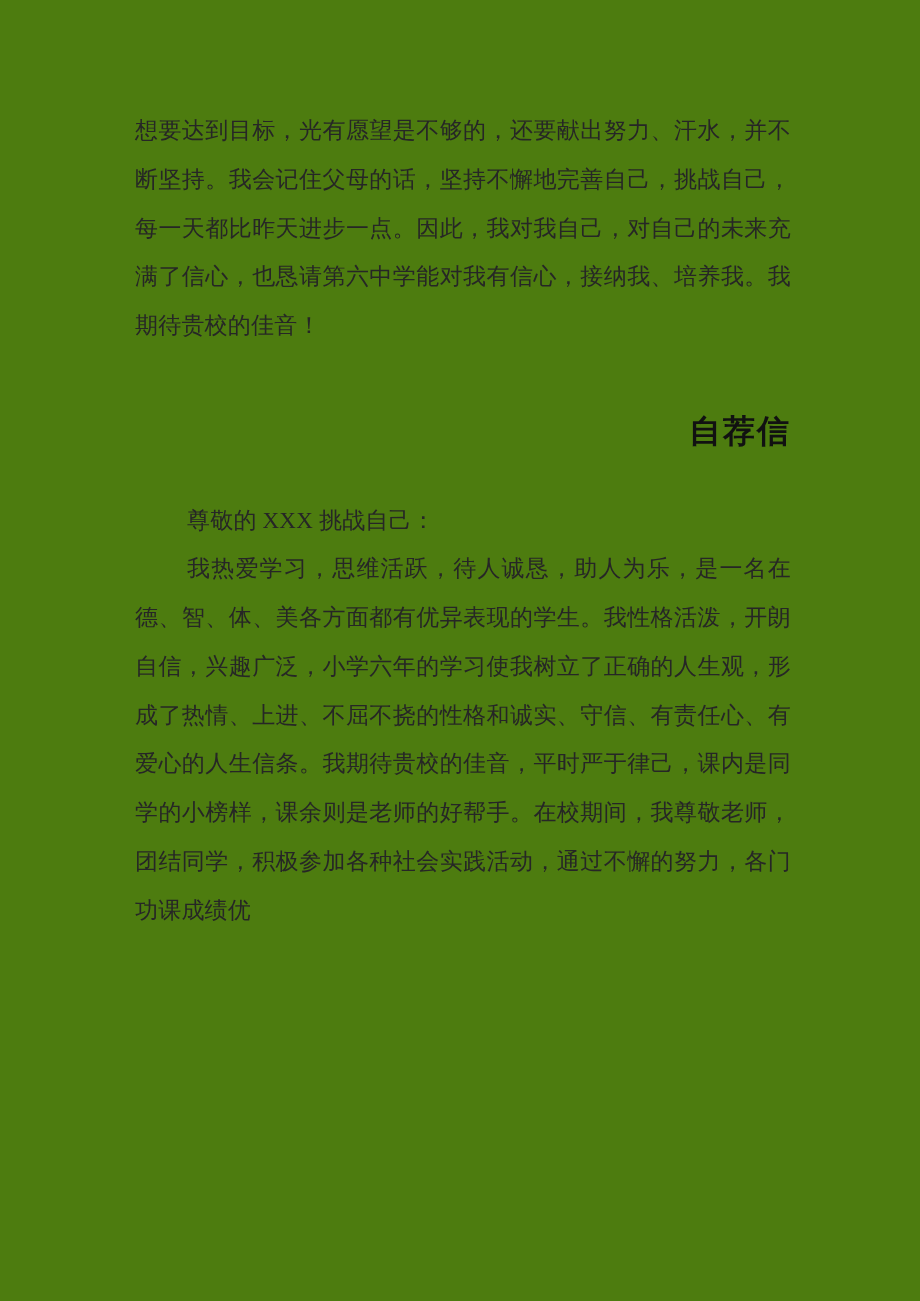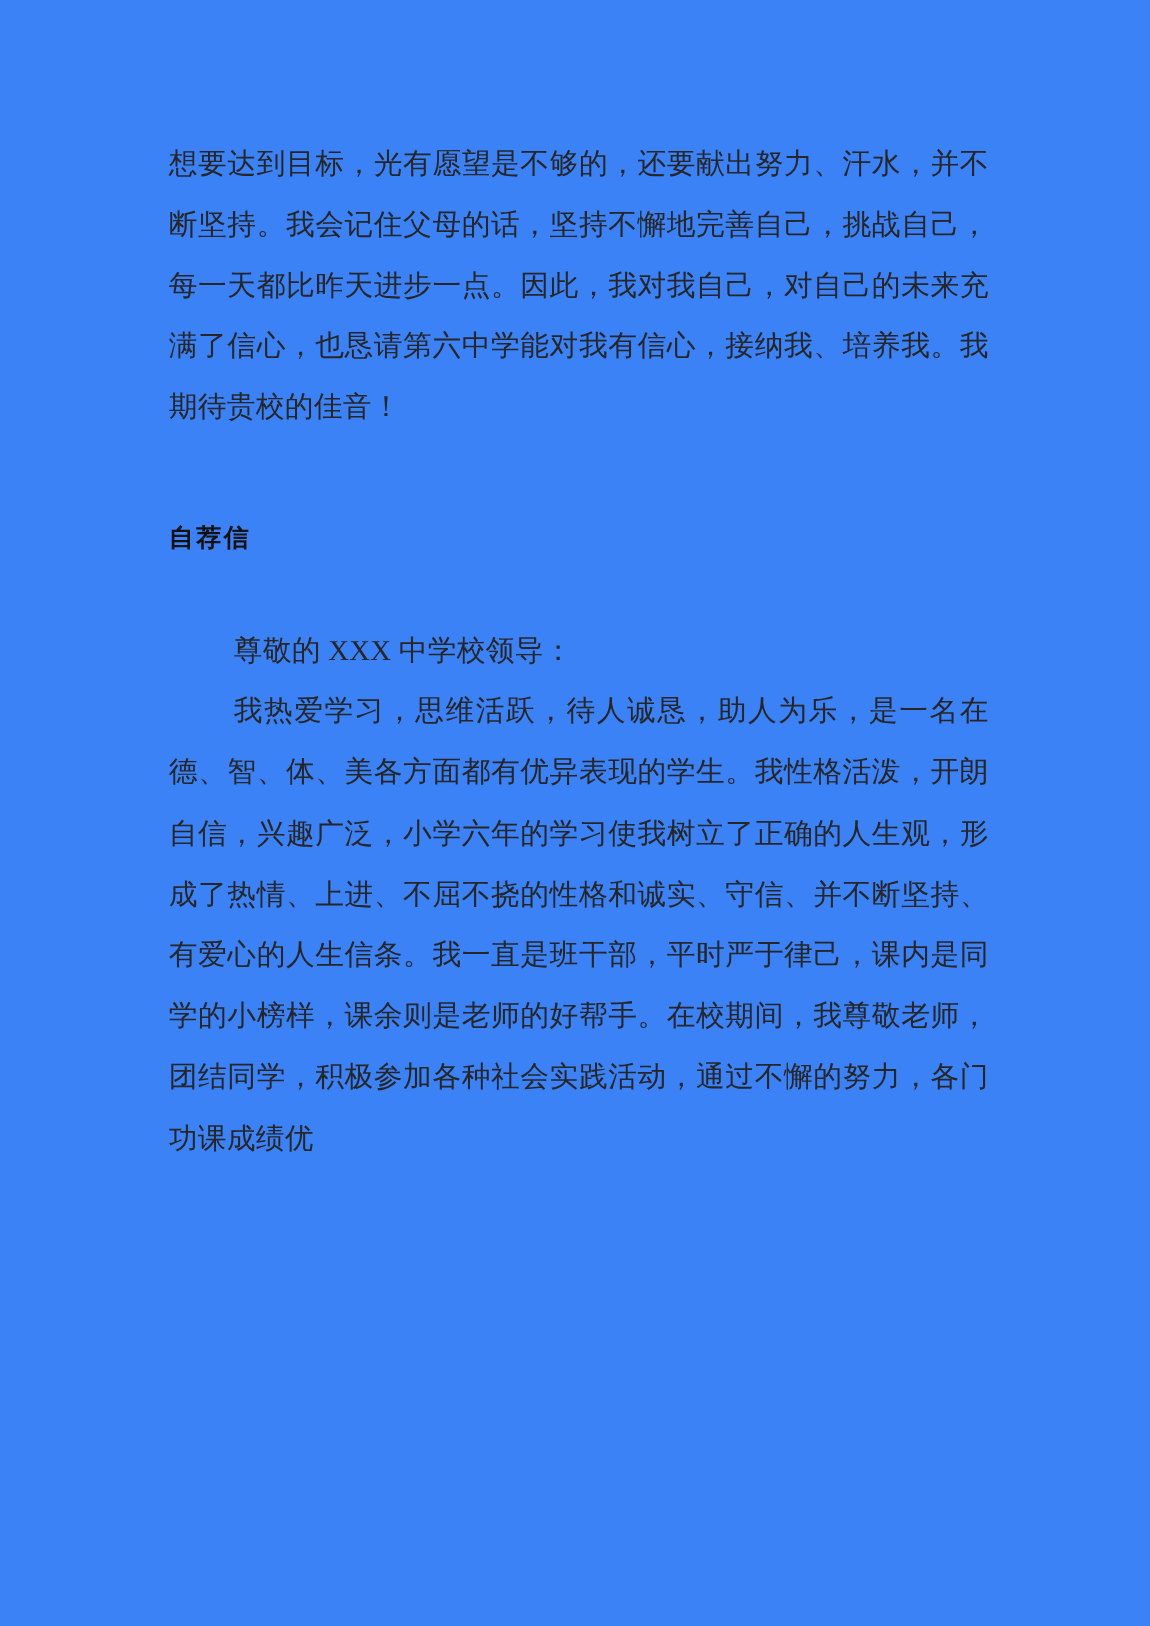--- a/index.html
+++ b/index.html
@@ -10,21 +10,21 @@
     width: 920px;
     height: 1301px;
     background: #ffffff;
     overflow: hidden;
     font-family: "Liberation Serif", "DejaVu Serif", serif;
   }
   .page {
     position: relative;
     width: 920px;
     height: 1301px;
-    background: #3b82f6;
+    background: #4d7c0f;
     overflow: hidden;
   }
   .content {
     position: absolute;
     left: 135px;
     top: 0;
     width: 656px;
   }
   .body-text {
     margin: 0;
@@ -39,40 +39,40 @@
     margin-top: 107px;
     text-indent: 0;
   }
   .indent {
     text-indent: 52px;
   }
   .doc-title {
     margin: 56px 0 0 0;
     font-family: "Liberation Sans", "DejaVu Sans", sans-serif;
     font-weight: bold;
-    font-size: 20px;
+    font-size: 32px;
     line-height: 48.75px;
     color: #111111;
-    text-align: left;
+    text-align: right;
     letter-spacing: 2px;
   }
   .salutation {
     margin-top: 41px;
   }
 </style>
 </head>
 <body>
 
 <div class="page">
   <div class="content">
 
     <p class="body-text para-continuation">想要达到目标，光有愿望是不够的，还要献出努力、汗水，并不断坚持。我会记住父母的话，坚持不懈地完善自己，挑战自己，每一天都比昨天进步一点。因此，我对我自己，对自己的未来充满了信心，也恳请第六中学能对我有信心，接纳我、培养我。我期待贵校的佳音！</p>
 
     <h1 class="doc-title">自荐信</h1>
 
-    <p class="body-text indent salutation">尊敬的 XXX 中学校领导：</p>
+    <p class="body-text indent salutation">尊敬的 XXX 挑战自己：</p>
 
 
 
-    <p class="body-text indent">我热爱学习，思维活跃，待人诚恳，助人为乐，是一名在德、智、体、美各方面都有优异表现的学生。我性格活泼，开朗自信，兴趣广泛，小学六年的学习使我树立了正确的人生观，形成了热情、上进、不屈不挠的性格和诚实、守信、并不断坚持、有爱心的人生信条。我一直是班干部，平时严于律己，课内是同学的小榜样，课余则是老师的好帮手。在校期间，我尊敬老师，团结同学，积极参加各种社会实践活动，通过不懈的努力，各门功课成绩优</p>
+    <p class="body-text indent">我热爱学习，思维活跃，待人诚恳，助人为乐，是一名在德、智、体、美各方面都有优异表现的学生。我性格活泼，开朗自信，兴趣广泛，小学六年的学习使我树立了正确的人生观，形成了热情、上进、不屈不挠的性格和诚实、守信、有责任心、有爱心的人生信条。我期待贵校的佳音，平时严于律己，课内是同学的小榜样，课余则是老师的好帮手。在校期间，我尊敬老师，团结同学，积极参加各种社会实践活动，通过不懈的努力，各门功课成绩优</p>
 
   </div>
 </div>
 
 </body></html>

